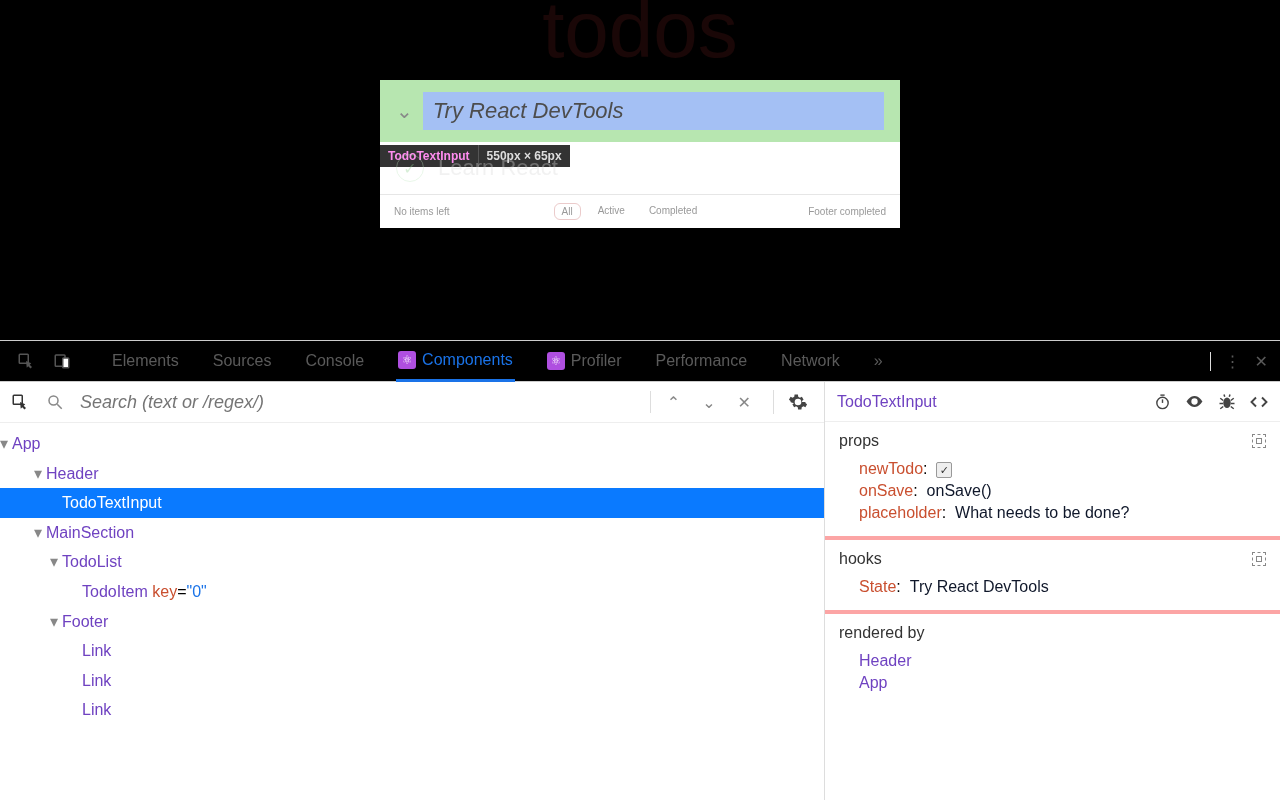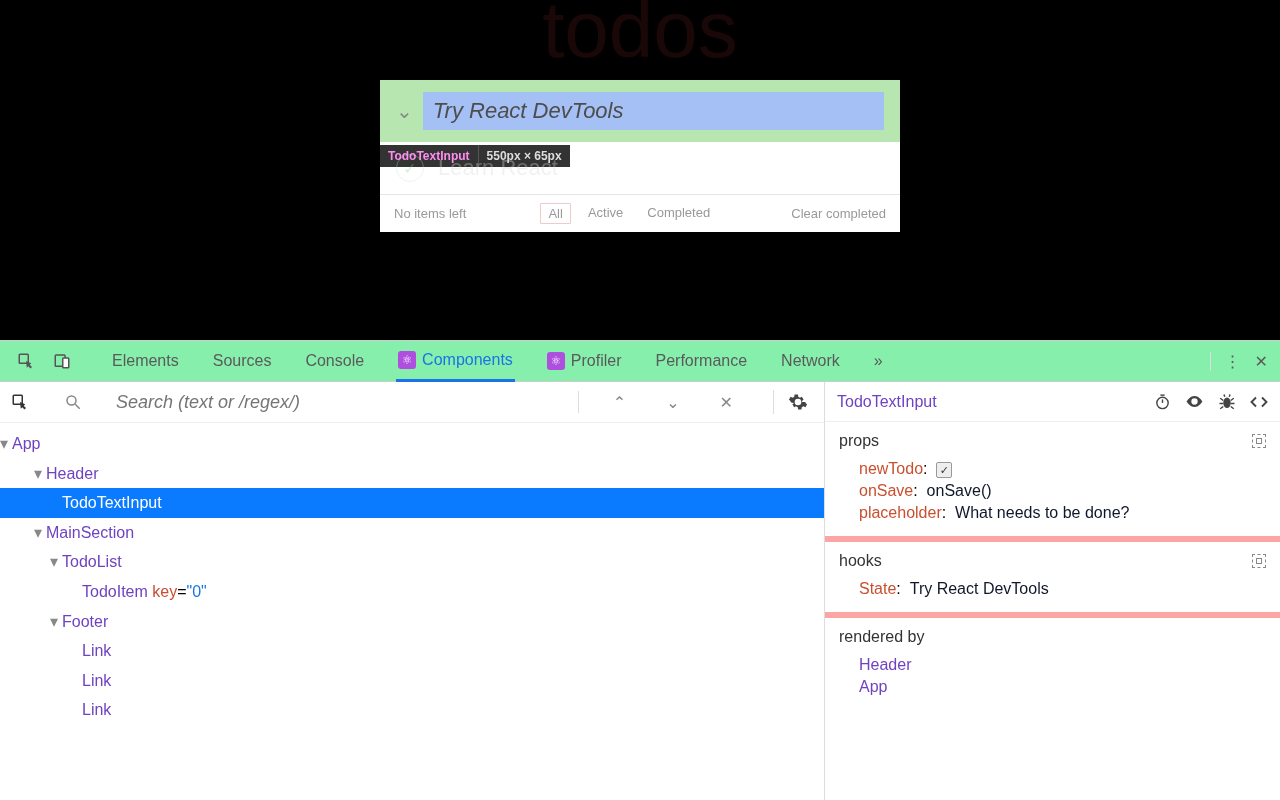--- a/index.html
+++ b/index.html
@@ -10,59 +10,59 @@
 .todos-title { text-align: center; font-size: 80px; font-weight: 200; color: rgba(175,47,47,0.15); padding-top: 0; line-height: 1; margin-top: -10px; }
 .todo-card { width: 520px; margin: 10px auto 0; background: #fff; box-shadow: 0 2px 4px rgba(0,0,0,0.1), 0 25px 50px rgba(0,0,0,0.1); position: relative; }
 .input-highlight { background: #b7e6b0; padding: 12px 16px; display: flex; align-items: center; }
 .chevron { color: #888; font-size: 20px; margin-right: 10px; transform: rotate(0deg); }
 .todo-input-sel { flex: 1; background: #a4c0f4; color: #4d4d4d; font-size: 22px; font-style: italic; font-weight: 300; padding: 6px 10px; }
 .inspect-tooltip { position: absolute; top: 65px; left: 0; background: #333; color: #fff; font-family: Menlo, monospace; font-size: 12px; display: flex; align-items: stretch; }
 .inspect-tooltip .cname { background: #333; color: #ff8df0; padding: 4px 8px; font-weight: bold; }
 .inspect-tooltip .dims { background: #333; color: #ddd; padding: 4px 8px; border-left: 1px solid #555; font-weight: bold; }
 .todo-item-row { padding: 12px 16px; display: flex; align-items: center; color: #d9d9d9; font-size: 22px; font-weight: 300; opacity: 0.35; }
 .check-circle { width: 28px; height: 28px; border: 1px solid #c0e8c0; border-radius: 50%; margin-right: 14px; display:flex; align-items:center; justify-content:center; color:#8fcf8f; font-size:16px; }
-.todo-footer { border-top: 1px solid #e6e6e6; padding: 8px 14px; display: flex; align-items: center; font-size: 13px; color: #999; }
+.todo-footer { border-top: 1px solid #e6e6e6; padding: 8px 14px; display: flex; align-items: center; font-size: 10px; color: #999; }
 .todo-footer .left-text { flex: 0 0 auto; }
 .filters { flex: 1; display: flex; justify-content: center; gap: 10px; }
-.filter { padding: 2px 7px; border-radius: 1px; cursor: pointer; }
+.filter { padding: 2px 7px; border-radius: 6px; cursor: pointer; }
 .filter.active { border: 1px solid rgba(175,47,47,0.25); }
 .clear { cursor: pointer; }
 
 
-.devtools-tabbar { flex: 0 0 42px; border-top: 1px solid #ccc; border-bottom: 1px solid #ccc; background: #86efac; display: flex; align-items: center; padding: 0 8px; font-size: 16px; color: #5a5a5a; }
+.devtools-tabbar { flex: 0 0 42px; border-top: 1px solid #ccc; border-bottom: 1px solid #ccc; background: #000000; display: flex; align-items: center; padding: 0 8px; font-size: 16px; color: #5a5a5a; }
 .icon-sq { width: 20px; height: 20px; display: flex; align-items: center; justify-content: center; color: #666; margin: 0 8px; cursor: pointer; }
 .devtools-tabs { display: flex; gap: 30px; margin-left: 30px; flex: 1; align-items: center; }
 .dtab { padding: 10px 2px; cursor: pointer; display: flex; align-items: center; gap: 6px; }
 .dtab.sel { color: #1a73e8; border-bottom: 3px solid #1a73e8; margin-bottom: -1px; }
 .react-badge { width: 18px; height: 18px; background: #af4fe0; border-radius: 3px; display: inline-flex; align-items:center; justify-content:center; color:#fff; font-size:12px; }
 .right-icons { display: flex; align-items: center; gap: 14px; margin-right: 4px; border-left:1px solid #ddd; padding-left:14px;}
 
 
 .devtools-body { flex: 1; display: flex; background: #fff; overflow: hidden; }
 .left-pane { flex: 0 0 825px; border-right: 1px solid #ddd; display: flex; flex-direction: column; }
-.search-row { display: flex; align-items: center; padding: 8px 10px; border-bottom: 1px solid #eee; gap: 28px; }
+.search-row { display: flex; align-items: center; padding: 8px 10px; border-bottom: 1px solid #eee; gap: 10px; }
 .cursor-box { width:20px; height:20px; display:flex; align-items:center; justify-content:center; color:#444; }
 .search-input { flex: 1; border: none; outline: none; font-size: 18px; color: #999; font-style: italic; }
 .mini-icn { color: #888; cursor: pointer; padding:2px 6px; font-size:16px; }
 .gear-sep { border-left:1px solid #ddd; padding-left:14px; margin-left:6px; }
 .tree { padding: 6px 0; font-family: Menlo, Consolas, monospace; font-size: 16px; line-height: 1.85; }
 .tree-row { padding: 0 8px; white-space: nowrap; cursor: default; }
 .tree-row .caret { color: #888; display: inline-block; width: 12px; }
 .tree-name { color: #6f42c1; }
 .tree-row.selected { background: #0a7aff; color: #fff; }
 .tree-row.selected .tree-name { color: #fff; }
 .key-attr { color: #c94f2f; }
 .key-val { color: #1a73e8; }
 .ind0 { padding-left: 0; } .ind1 { padding-left: 34px; } .ind2 { padding-left: 50px; } .ind3 { padding-left: 70px; }
 
 .right-pane { flex: 1; display: flex; flex-direction: column; font-family: Menlo, Consolas, monospace; font-size: 16px; overflow:auto; }
 .detail-header { display: flex; align-items: center; padding: 10px 12px; border-bottom: 1px solid #eee; color: #6f42c1; }
 .detail-header .spacer { flex: 1; }
 .detail-header .hicn { margin-left: 14px; color: #555; cursor: pointer; font-size:17px; }
-.section { border-bottom: 6px solid #fca5a5; padding: 10px 14px 12px; }
+.section { border-bottom: 4px solid #fca5a5; padding: 10px 14px 12px; }
 .section-head { display: flex; align-items: center; color: #333; font-family: -apple-system, sans-serif; margin-bottom: 8px; }
 .section-head .spacer { flex:1; }
 .prop-line { padding: 2px 0 2px 20px; }
 .prop-k { color: #c94f2f; }
 .prop-v { color: #0f172a; }
 .checkbox { display:inline-block; width:16px; height:16px; border:1px solid #999; border-radius:2px; background:#eee; font-size:11px; text-align:center; line-height:14px; color:#333; vertical-align:middle; }
 .rendered-item { color: #6f42c1; padding: 2px 0 2px 20px; cursor:pointer; }
 .dashed-box { width:14px; height:14px; border:1px dashed #888; display:inline-block; position:relative; }
 .dashed-box::after { content:""; position:absolute; inset:3px; border:1px solid #888; }
 
@@ -86,21 +86,21 @@
       <span class="check-circle">✓</span>
       <span>Learn React</span>
     </div>
     <div class="todo-footer">
       <span class="left-text">No items left</span>
       <div class="filters">
         <span class="filter active">All</span>
         <span class="filter">Active</span>
         <span class="filter">Completed</span>
       </div>
-      <span class="clear">Clear completed</span>
+      <span class="clear">Footer completed</span>
     </div>
   </div>
 </div>
 
 <div class="devtools-tabbar">
   <span class="icon-sq">
     <svg width="18" height="18" viewBox="0 0 24 24" fill="none" stroke="#555" stroke-width="2">
         <rect x="3" y="3" width="12" height="12" rx="1"></rect>
         <path d="M12 12 l7 3 -2 2 3 3 -2 2 -3-3 -2 2z" fill="#555" stroke="none"></path>
       </svg>

